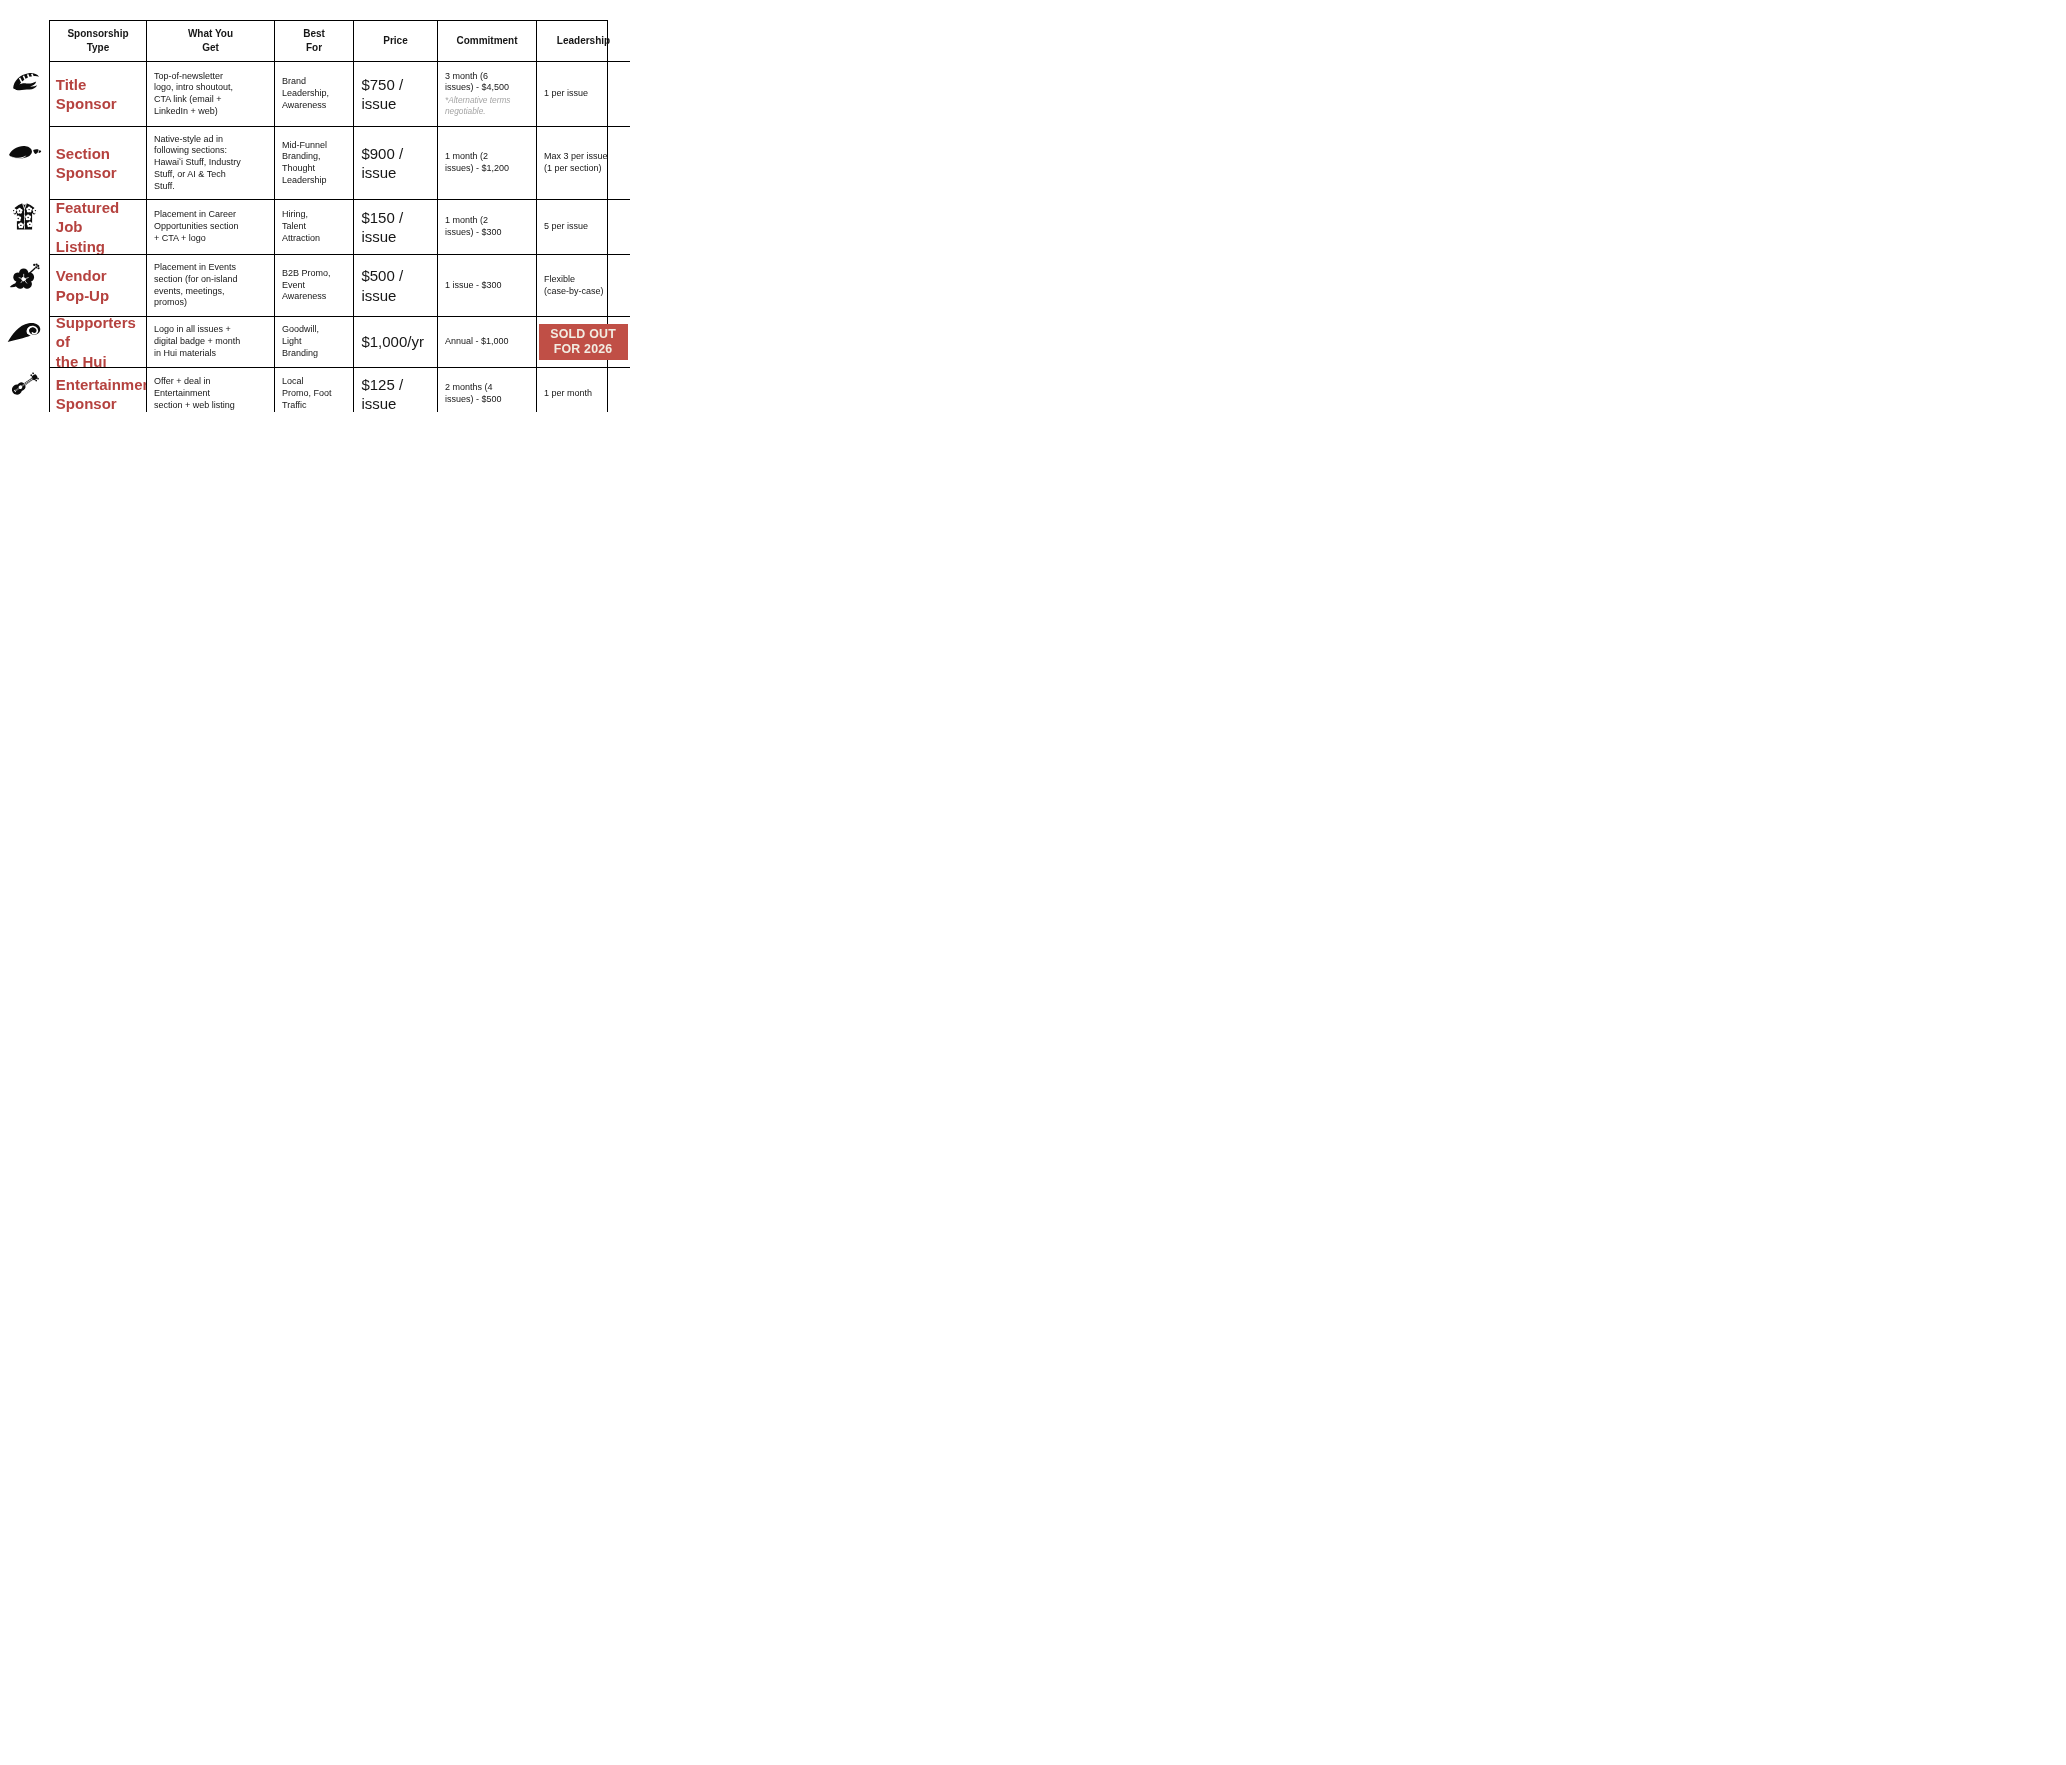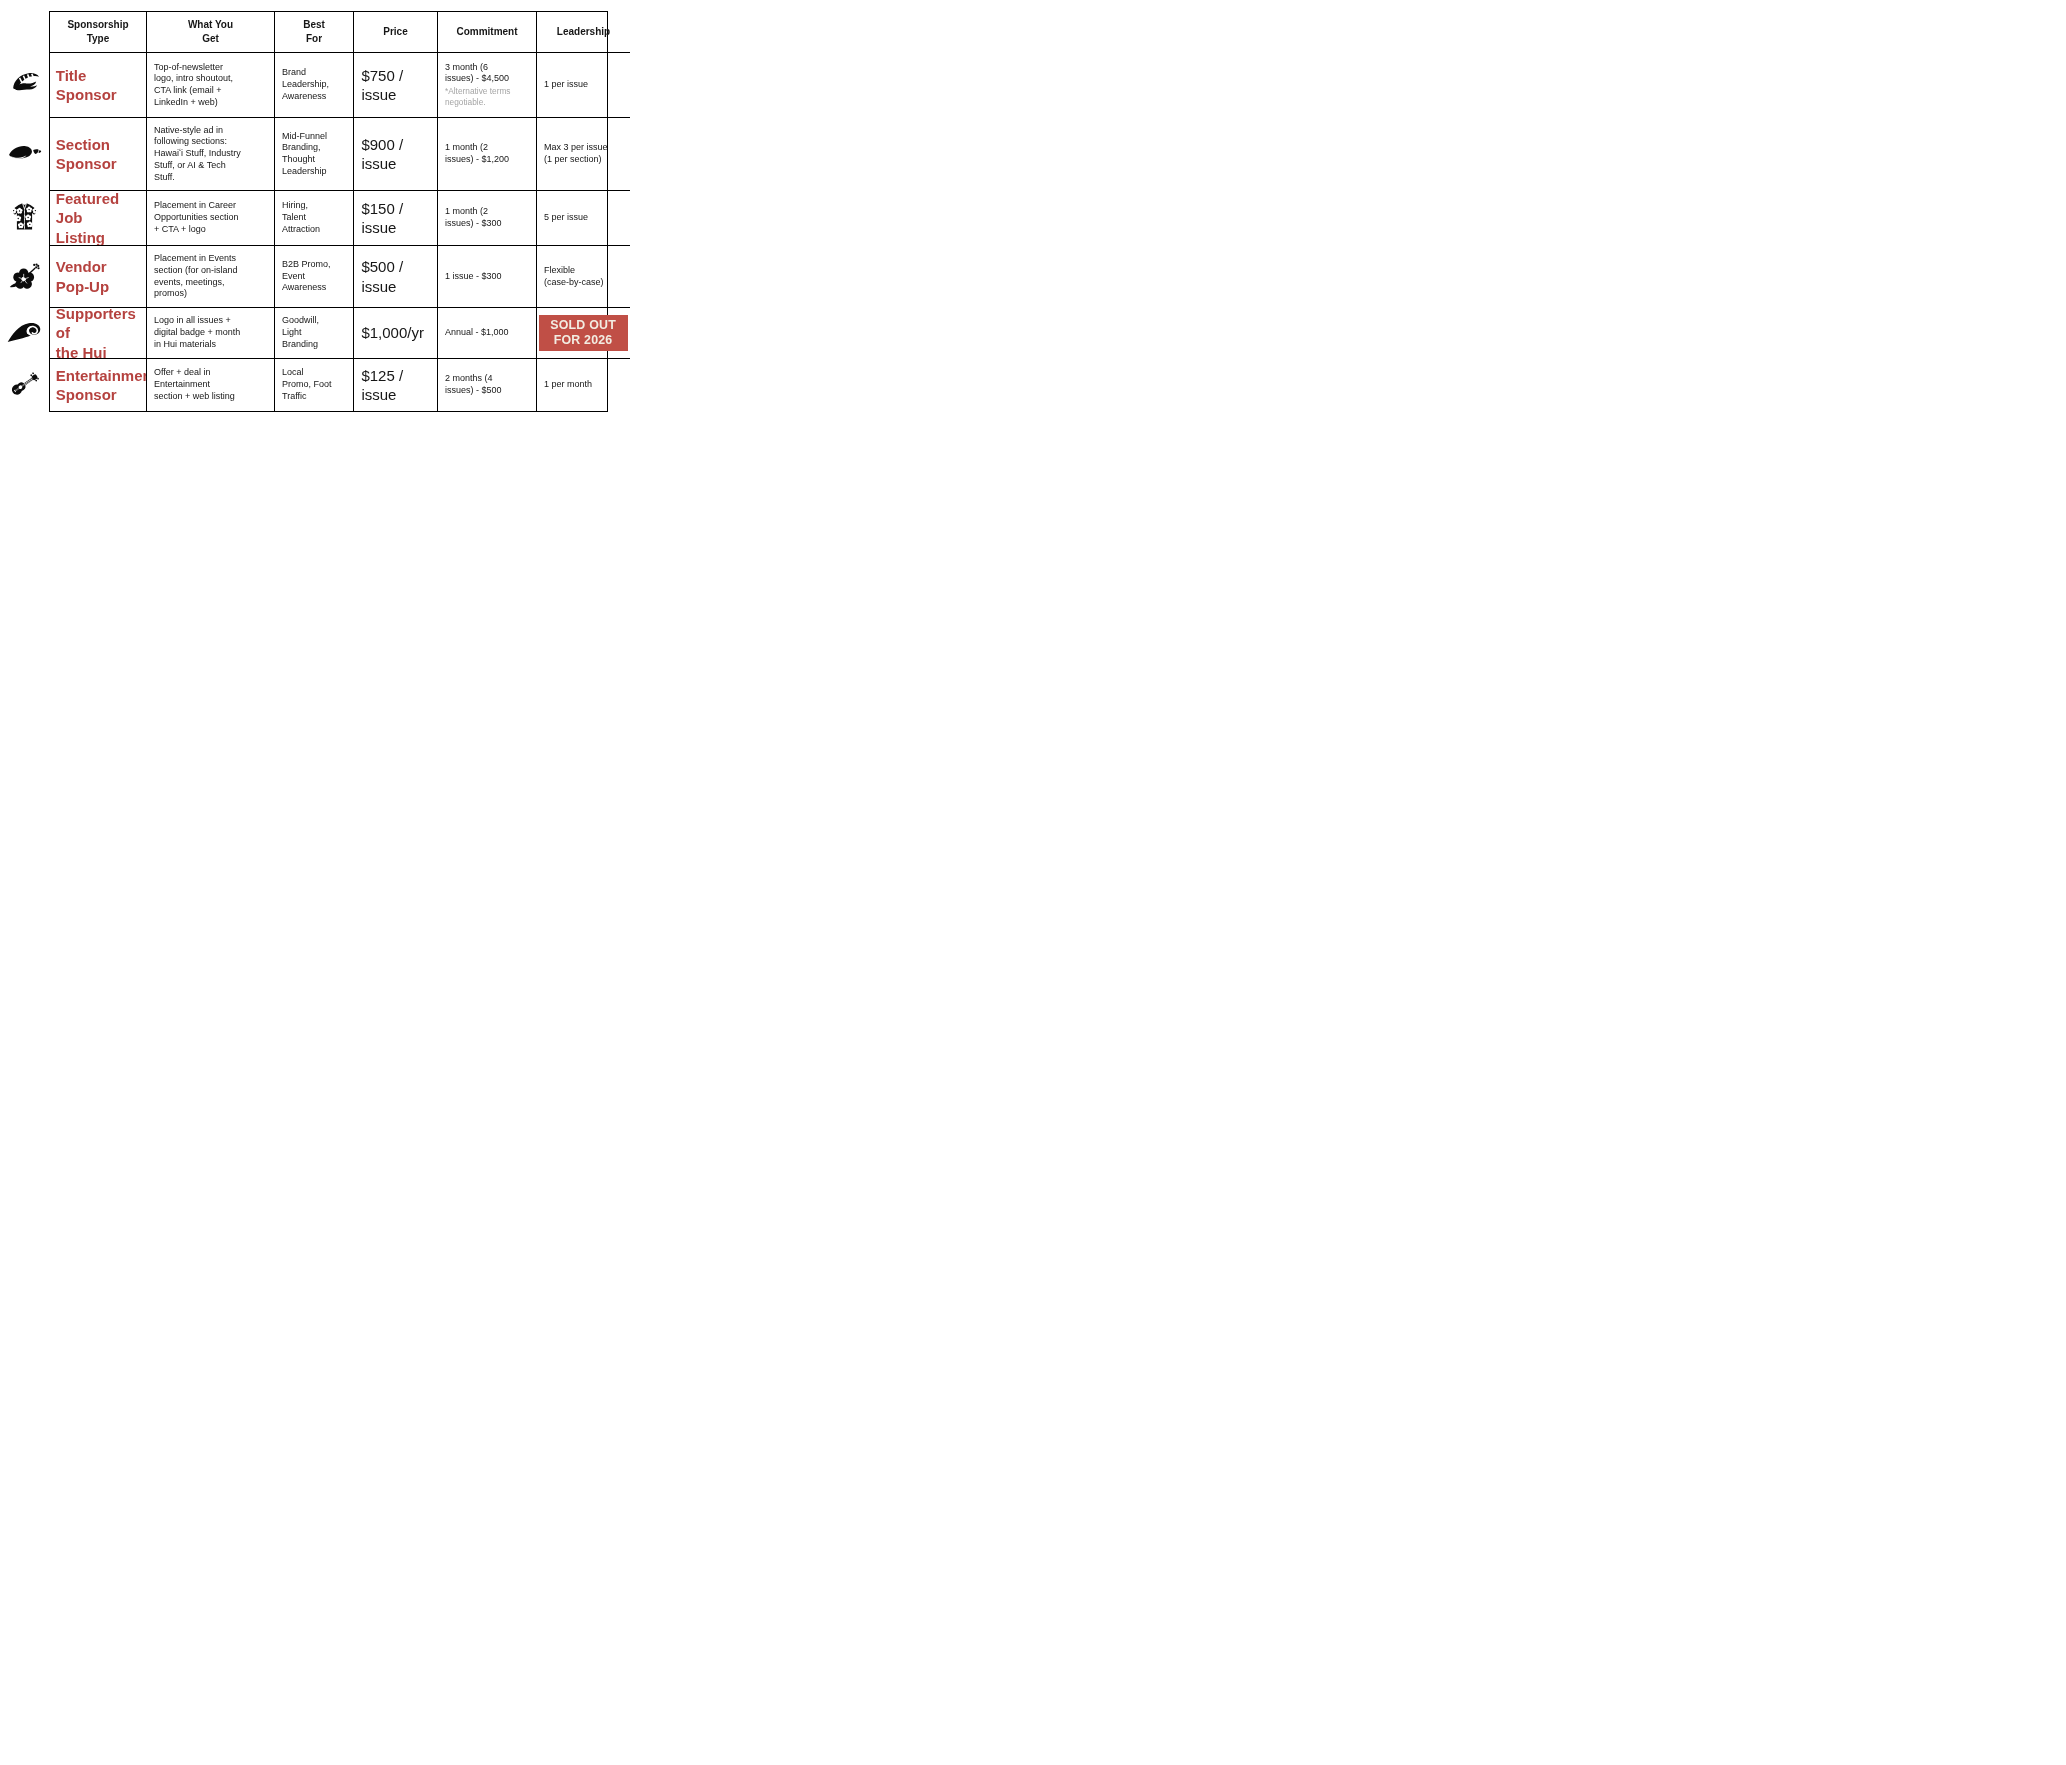--- a/index.html
+++ b/index.html
@@ -5,37 +5,37 @@
   html,body{margin:0;padding:0;background:#ffffff;}
   .stage{position:relative;width:636px;height:412px;background:#ffffff;
          font-family:"Liberation Sans", sans-serif;color:#161616;overflow:hidden;}
 
   
   .gutter{position:absolute;left:0;top:52px;width:49px;display:flex;flex-direction:column;}
   .slot{display:flex;align-items:center;justify-content:center;}
   .slot svg{display:block;}
 
   
-  .tbl{position:absolute;left:49px;top:11px;width:559px;
+  .tbl{position:absolute;left:49px;top:20px;width:559px;
        display:grid;
        grid-template-columns:97px 128px 79px 84px 99px 93px;
        grid-template-rows:41px 65px 73px 55px 62px 51px 52px;
        border:0.8px solid #000;background:#fff;box-sizing:border-box;}
   .tbl>div{border-right:0.4px solid #000;border-bottom:0.8px solid #000;box-sizing:border-box;
            display:flex;flex-direction:column;justify-content:center;
            white-space:pre-line;overflow:hidden;}
   .tbl>div:nth-child(6n){border-right:none;}
   .tbl>div:nth-child(n+37){border-bottom:none;}
 
   .hcell{align-items:center;text-align:center;font-weight:700;font-size:10px;line-height:1.45;}
 
   .c-type{padding:1.7px 2.5px 1.7px 5.8px;font-weight:700;font-size:15px;line-height:1.28;color:#b5423f;}
   .c-get,.c-best,.c-commit,.c-excl{padding:2.5px 4.1px 2.5px 7px;font-size:9px;line-height:1.3;}
   .c-price{padding:2.5px 3.3px 2.5px 7.4px;font-size:15px;line-height:1.3;}
-  .commit-note{font-size:8.3px;line-height:1.32;color:#a5a5a5;margin-top:1.2px;}
+  .commit-note{font-style:italic;font-size:8.3px;line-height:1.32;color:#a5a5a5;margin-top:1.2px;}
 
   .c-badge{padding:0 1.7px;}
   .sold{width:calc(100% - 0.8px);box-sizing:border-box;background:#c04f46;color:#f2ece2;
         font-weight:700;font-size:12.4px;line-height:1.18;letter-spacing:0.2px;
         text-align:center;padding:3.7px 0.8px;white-space:pre-line;}
 </style>
 </head>
 <body>
 
 <div class="stage">

